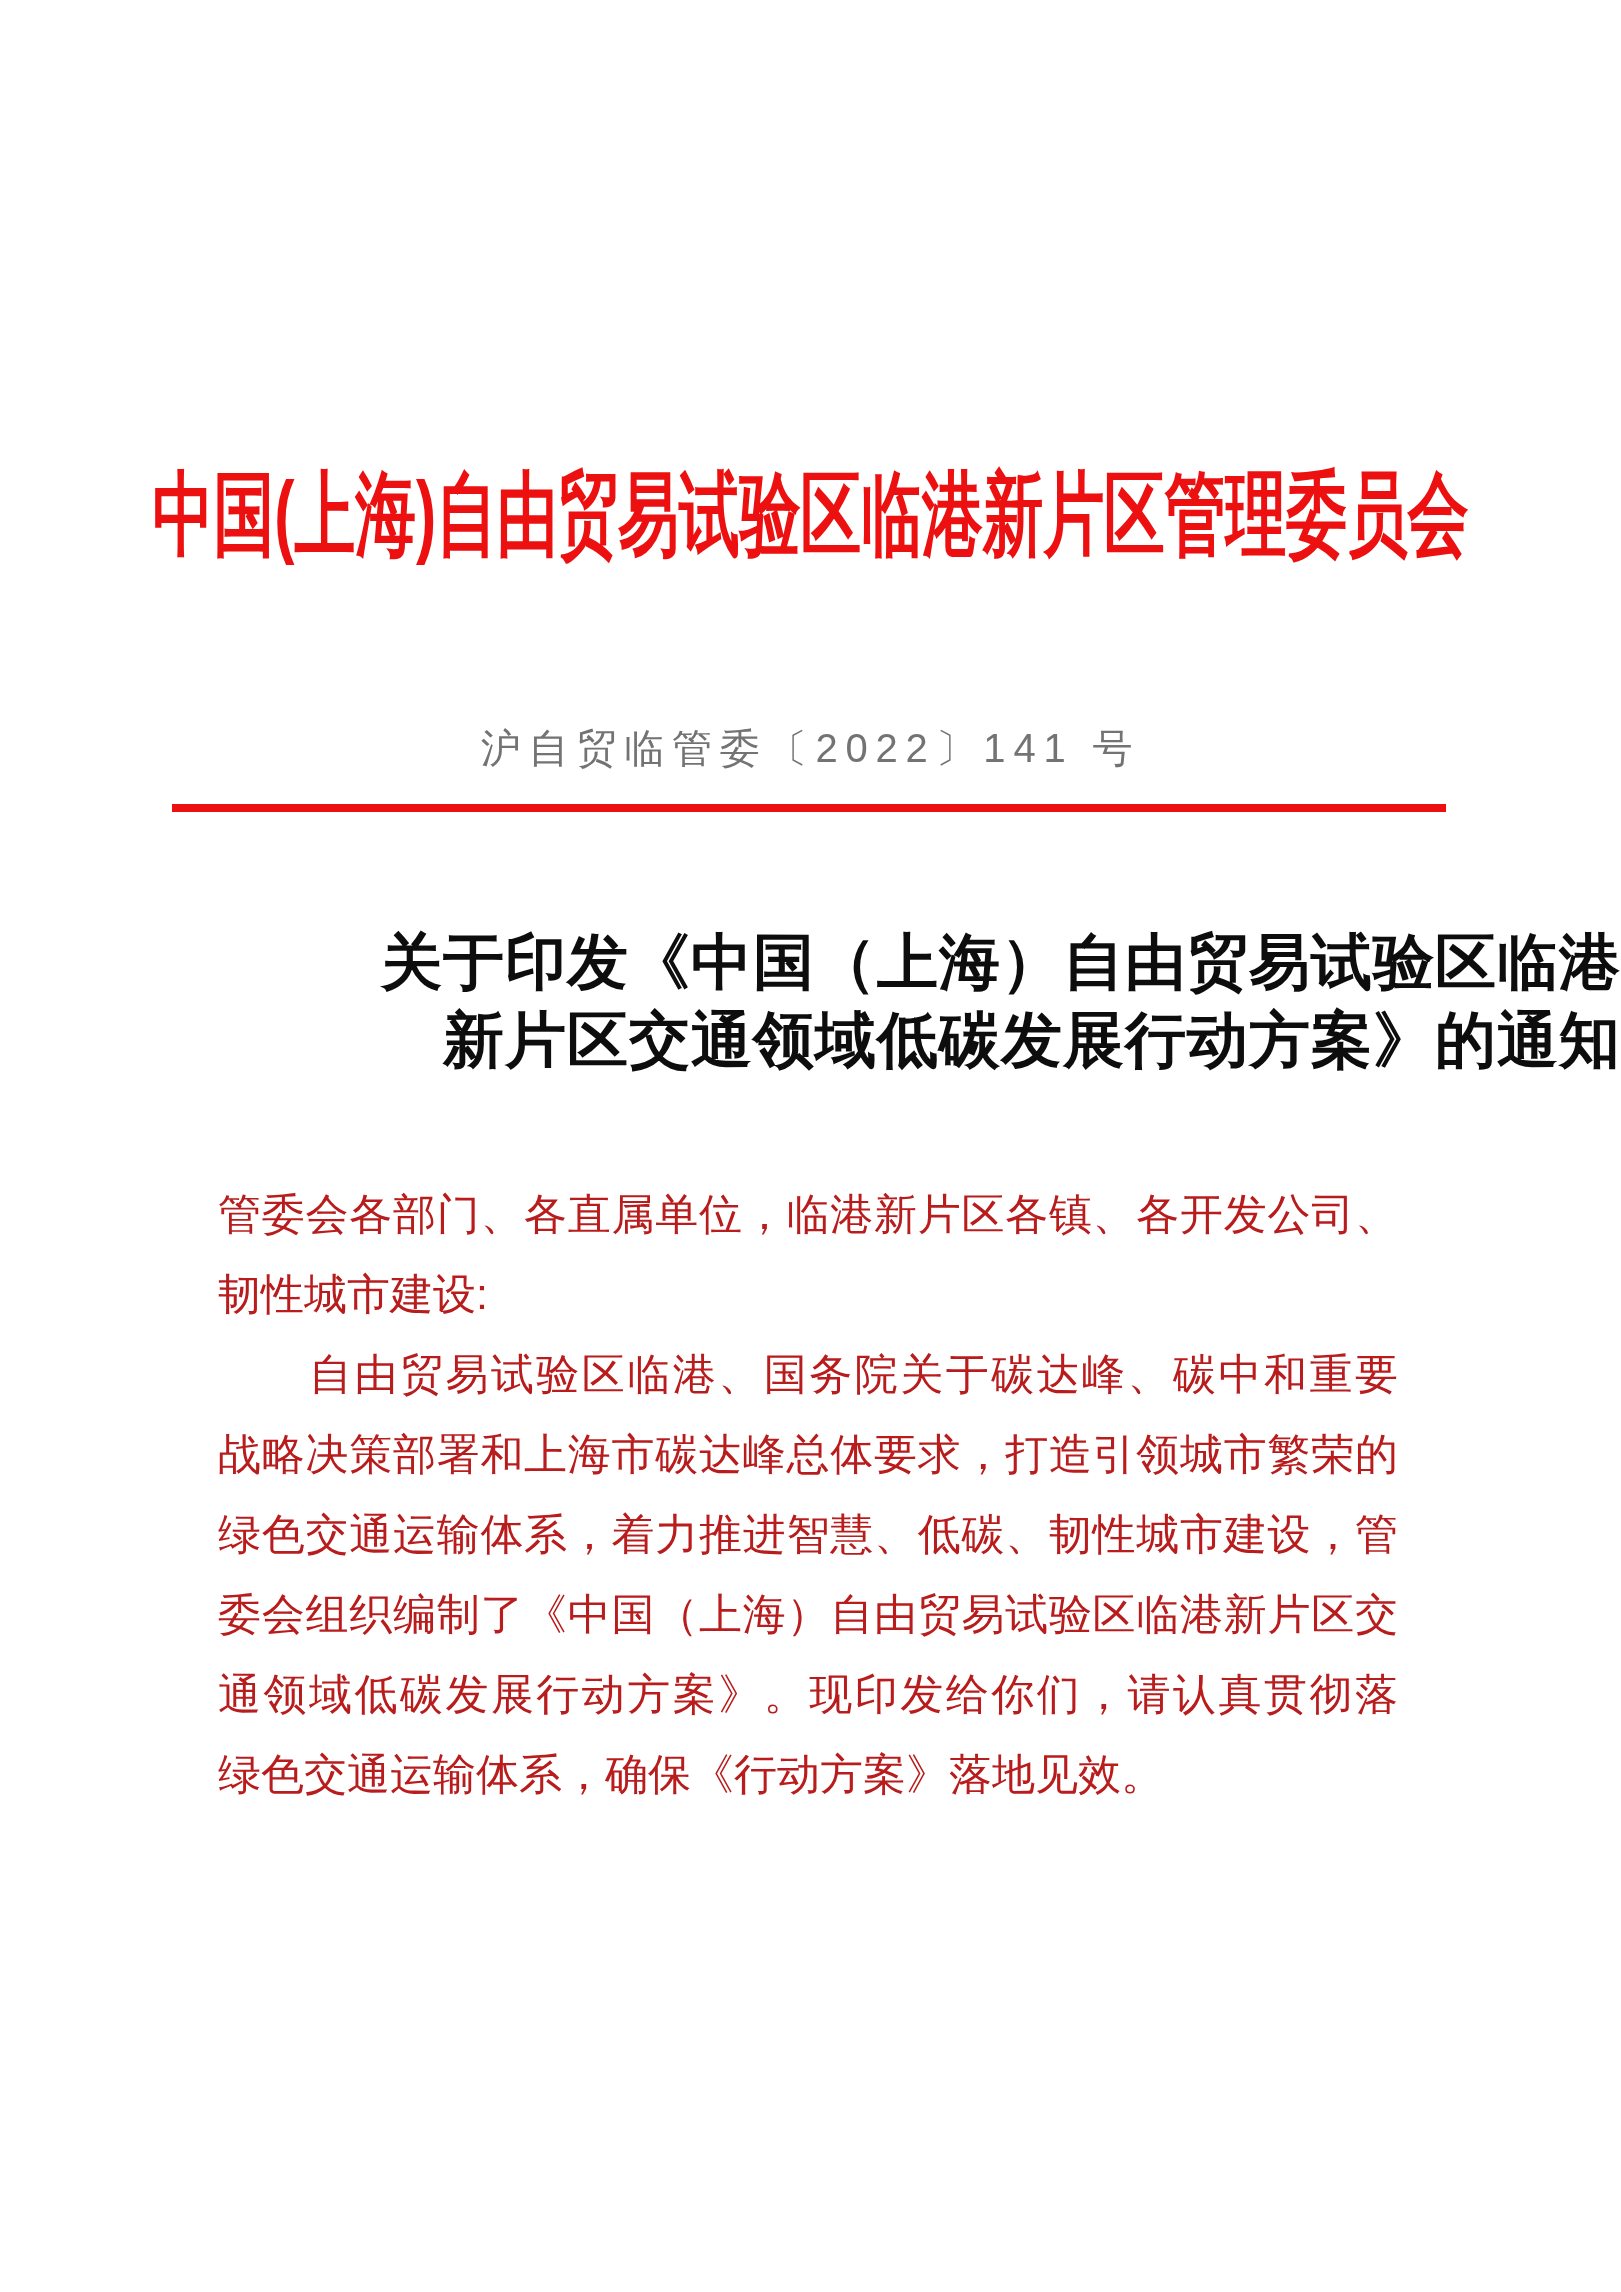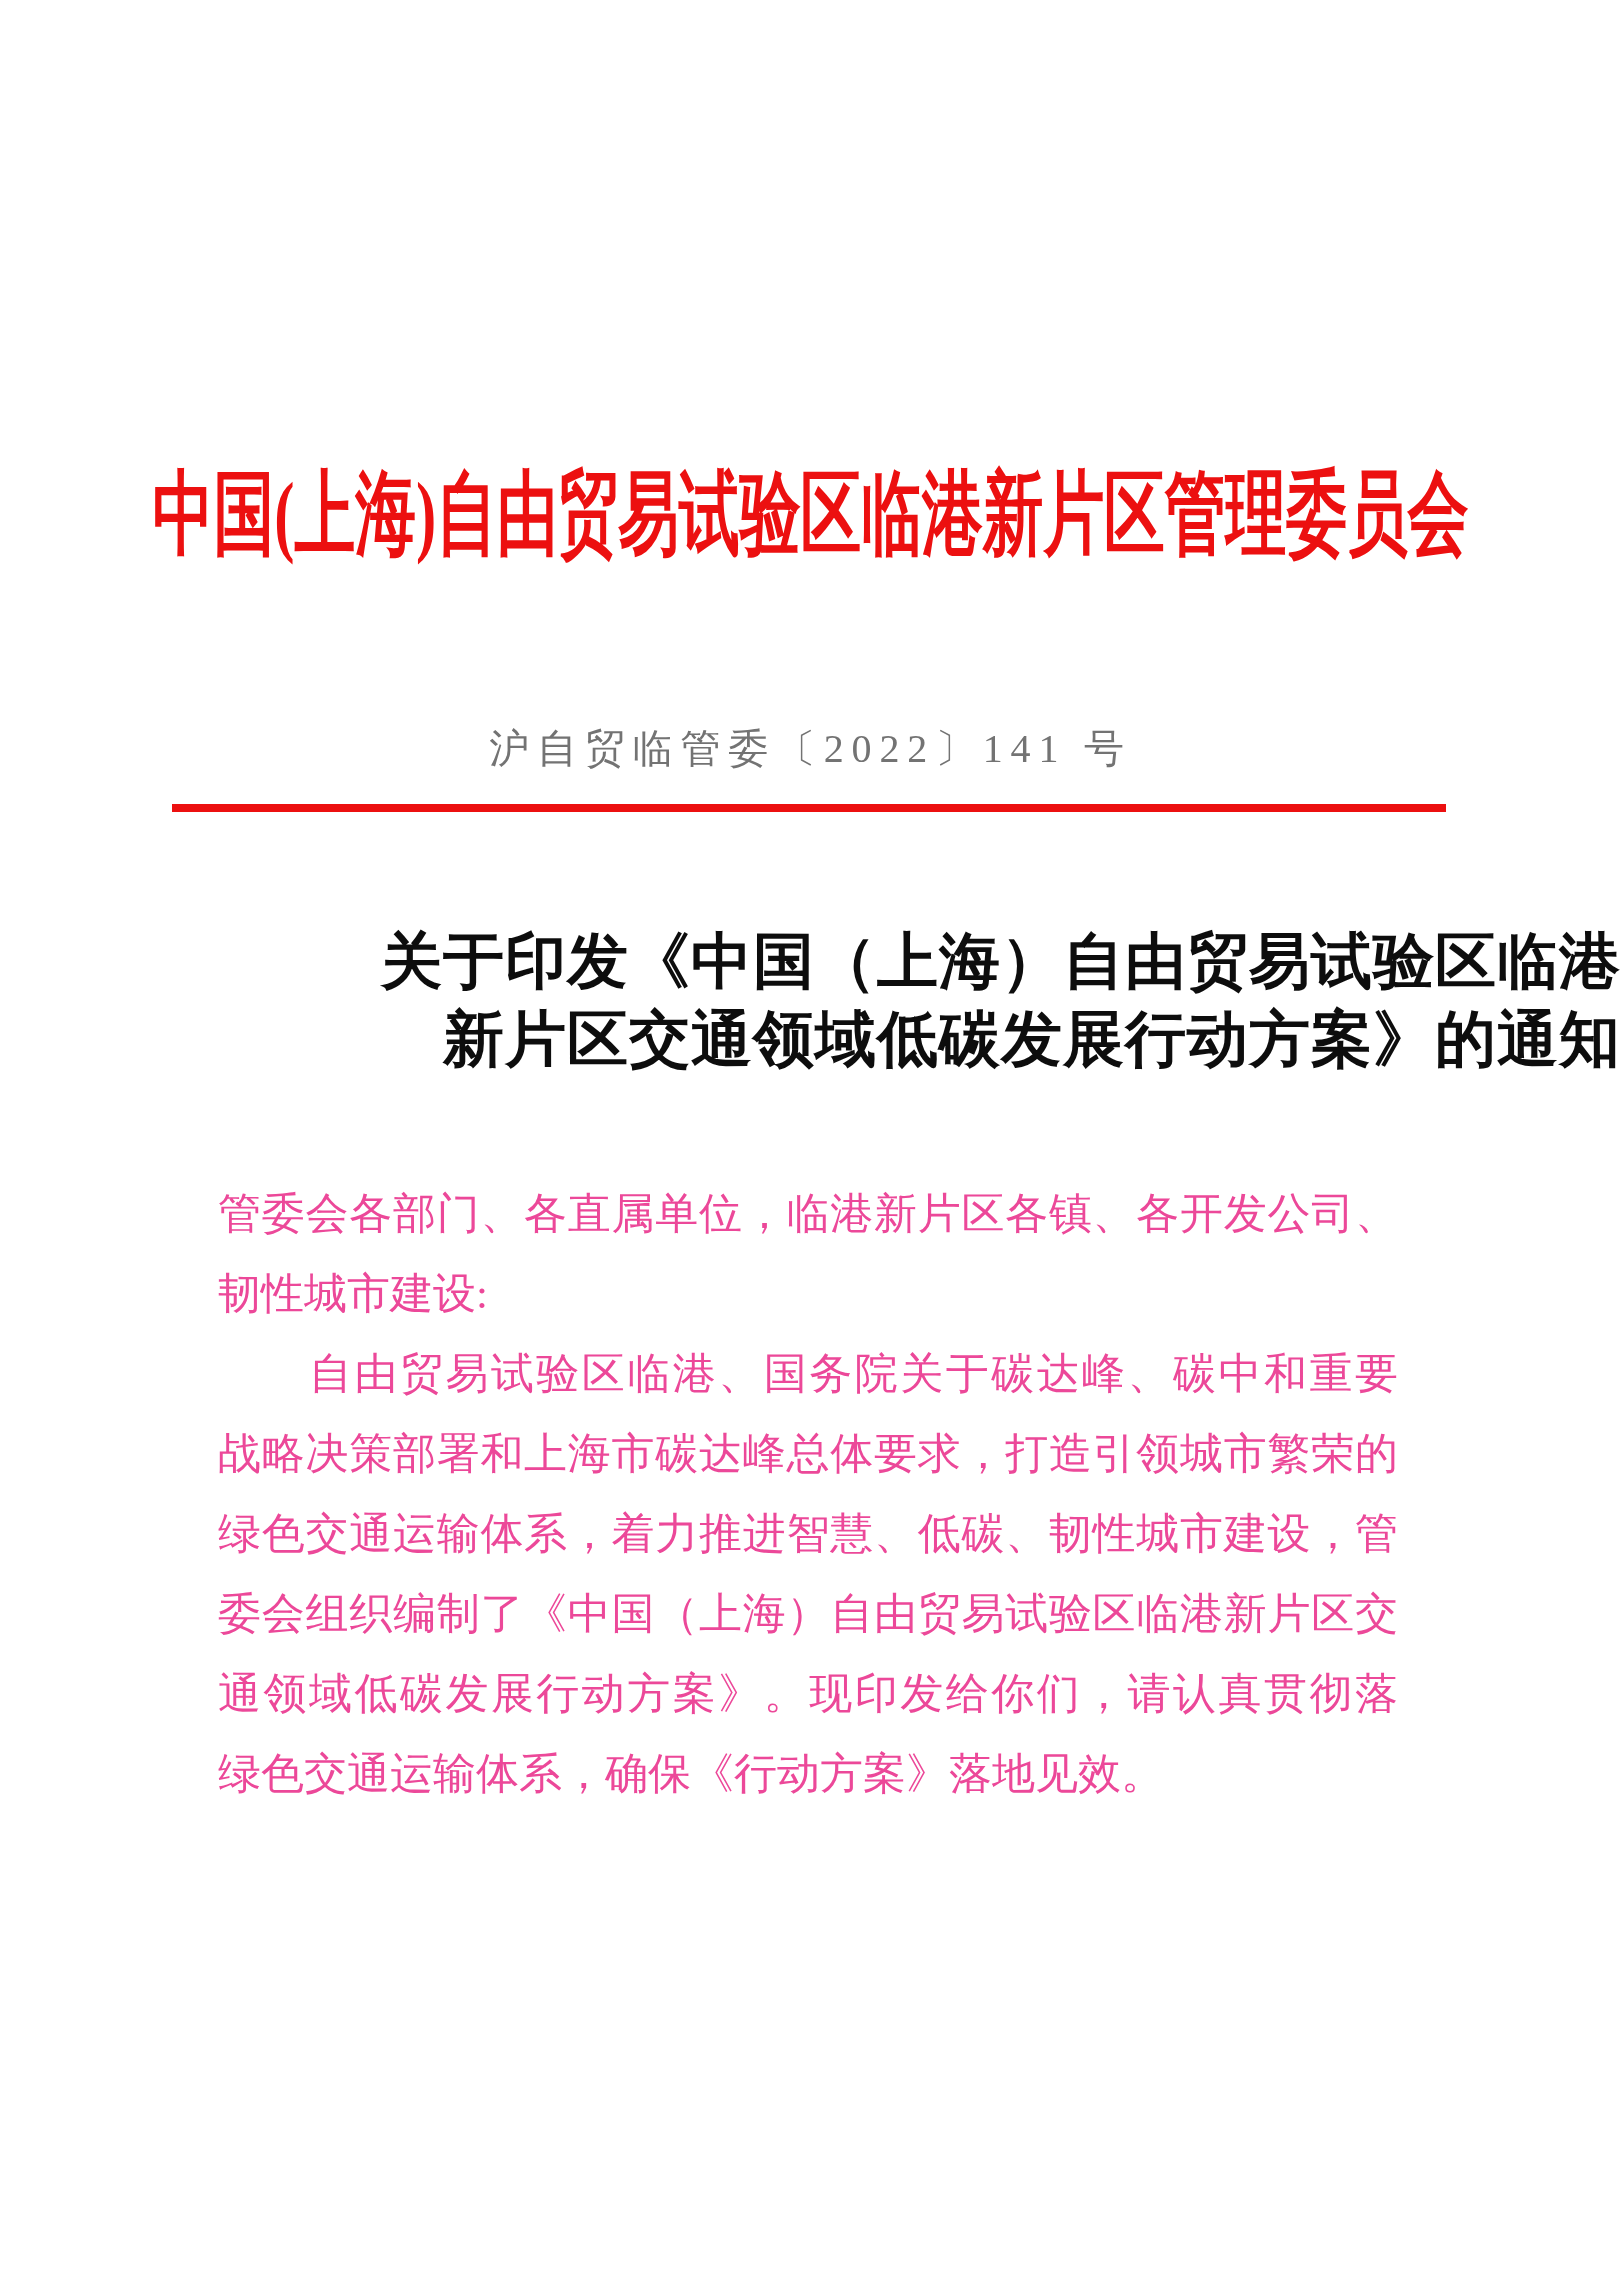--- a/index.html
+++ b/index.html
@@ -6,21 +6,21 @@
     margin: 0;
     padding: 0;
     background: #ffffff;
   }
   .page {
     position: relative;
     width: 1621px;
     height: 2093px;
     background: #ffffff;
     overflow: hidden;
-    font-family: Liberation Serif, serif;
+    font-family: Liberation Sans, sans-serif;
   }
 
   
   .issuer {
     position: absolute;
     top: 463px;
     left: 0;
     width: 100%;
     display: flex;
     justify-content: center;
@@ -76,21 +76,21 @@
   }
 
   
   .body-text {
     position: absolute;
     top: 1174px;
     left: 218px;
     width: 1180px;
     font-size: 43px;
     line-height: 80px;
-    color: #ec4899;
+    color: #b91c1c;
     letter-spacing: 0px;
   }
   .body-line {
     height: 80px;
     overflow: hidden;
     white-space: pre-wrap;
   }
   .body-line.justify {
     text-align: justify;
     text-align-last: justify;

